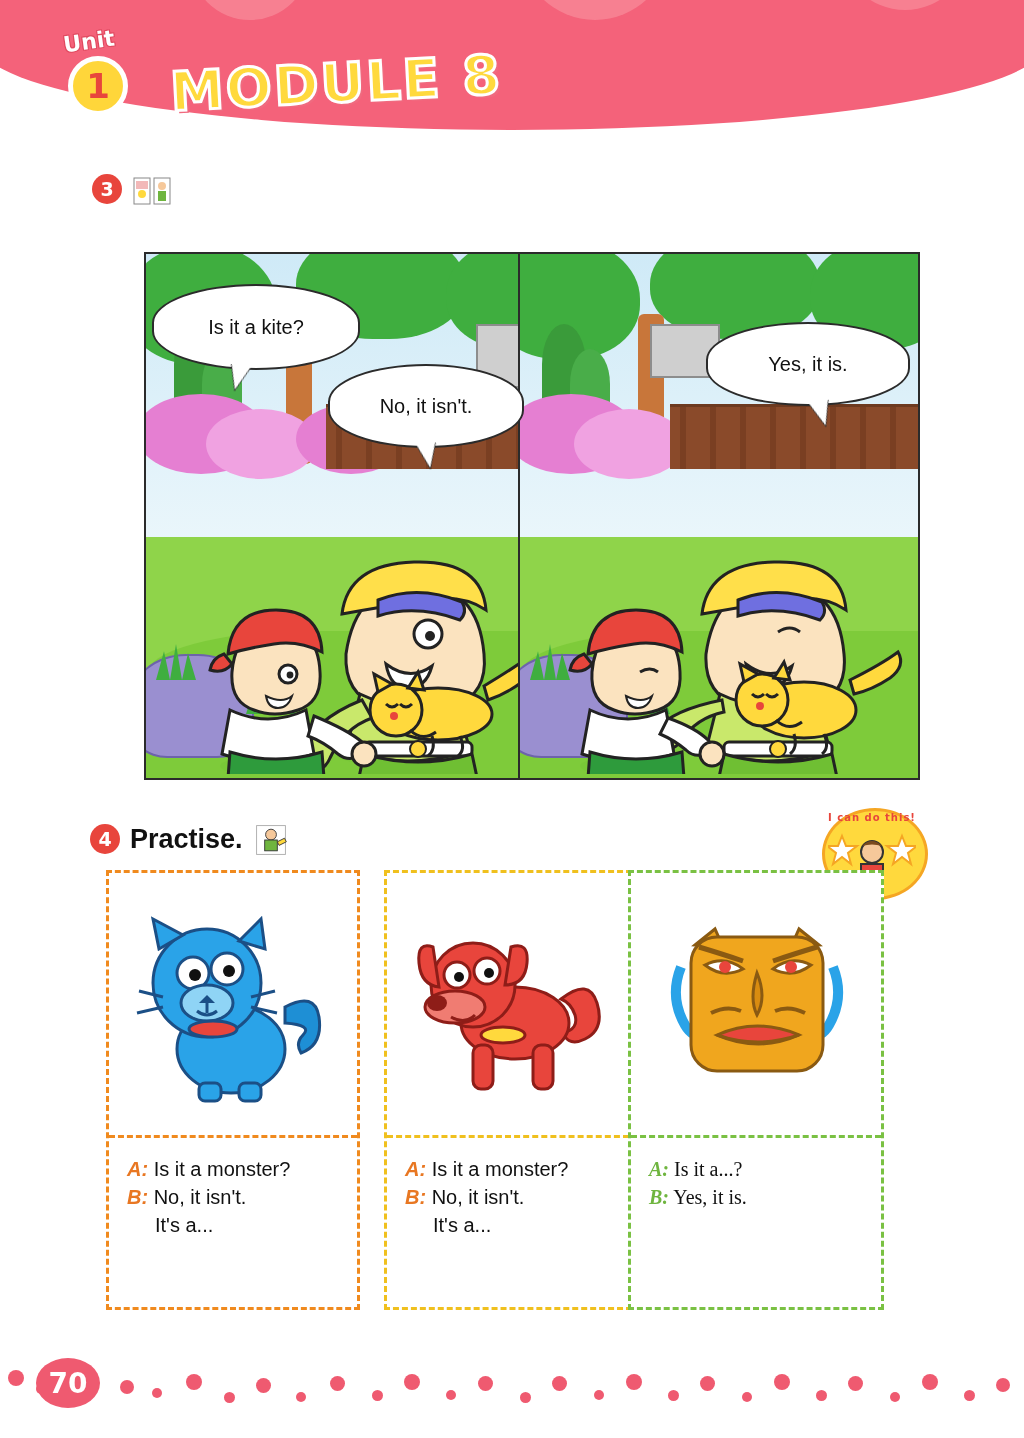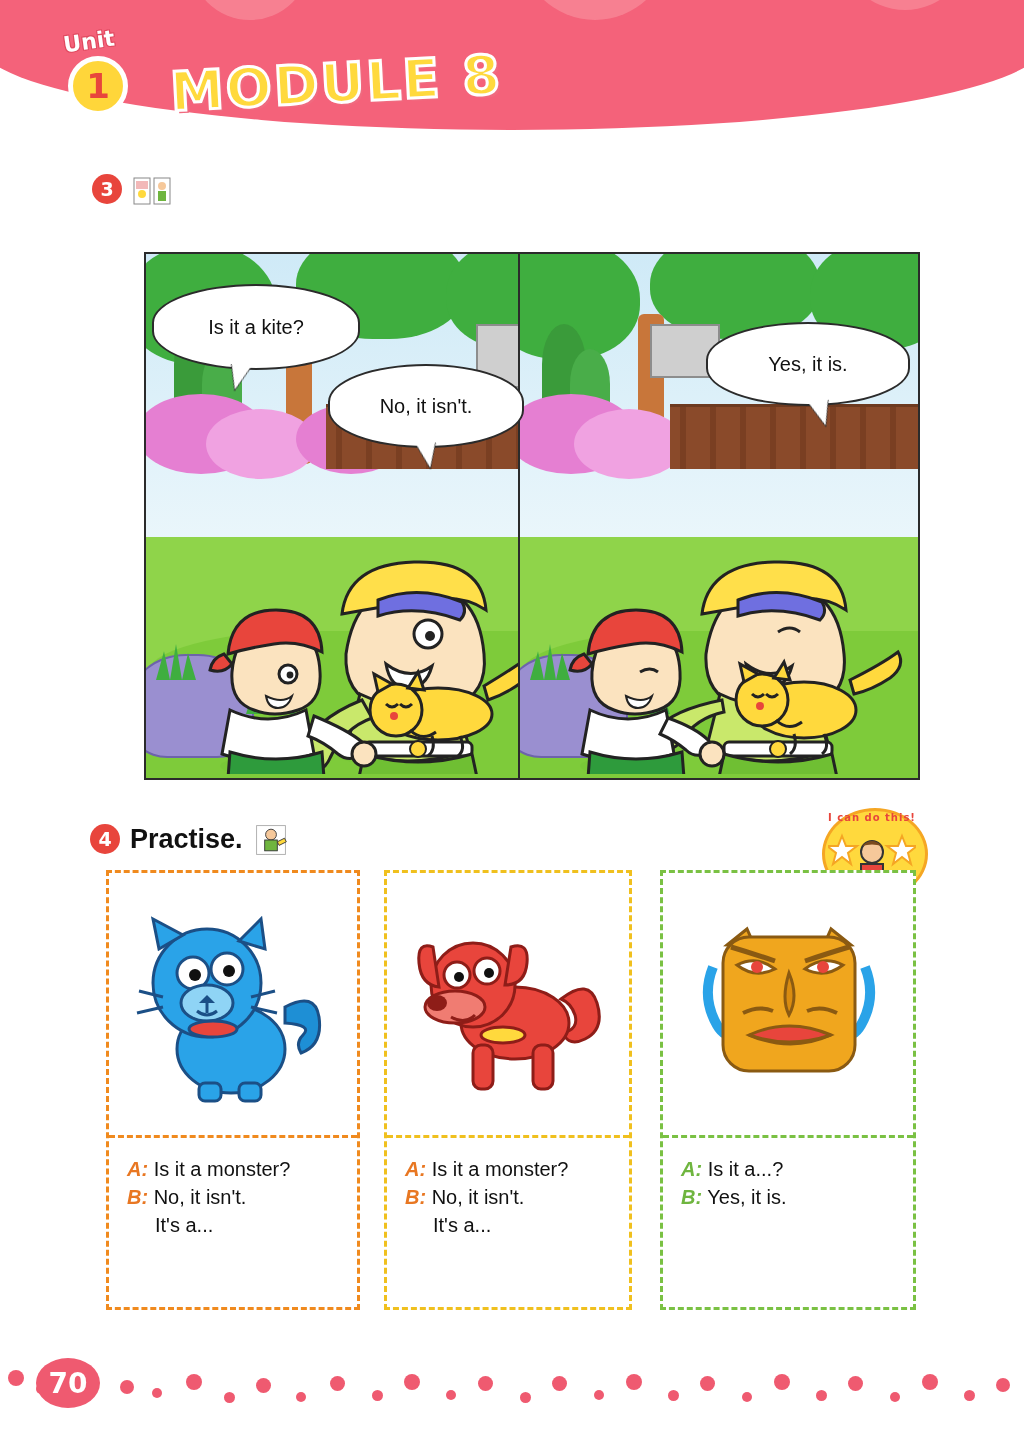--- a/index.html
+++ b/index.html
@@ -414,21 +414,21 @@
   </svg>
   <div class="card-text ab-orange" style="top:282px;">
     <div><b>A:</b>
       <span>Is it a monster?</span></div>
     <div><b>B:</b>
       <span>No, it isn't.</span></div>
     <div style="padding-left:28px;"><span>It's a...</span></div>
   </div>
 </div>
 
-<div class="card" style="left:660px;top:870px;width:256px;height:440px;border:3px dashed #7ac143;">
+<div class="card" style="left:628px;top:870px;width:256px;height:440px;border:3px dashed #7ac143;font-family:Liberation Serif, serif;">
   <div style="position:absolute;left:0;top:262px;width:100%;border-top:3px dashed #7ac143;"></div>
   <svg style="position:absolute;left:34px;top:38px;" width="190" height="190" viewBox="0 0 190 190">
     <path d="M16 56 q-12 30 4 58 q8 14 18 8" fill="none" stroke="#2aa3e8" stroke-width="10"></path>
     <path d="M168 56 q12 30 -4 58 q-8 14 -18 8" fill="none" stroke="#2aa3e8" stroke-width="10"></path>
     <path d="M30 34 l20 -16 l8 18z" fill="#f0a61e" stroke="#8a5a12" stroke-width="3"></path>
     <path d="M154 34 l-20 -16 l-8 18z" fill="#f0a61e" stroke="#8a5a12" stroke-width="3"></path>
     <rect x="26" y="26" width="132" height="134" rx="26" fill="#f0a61e" stroke="#8a5a12" stroke-width="3"></rect>
     <path d="M40 54 q20 -10 38 4 q-20 10 -38 -4z" fill="#fff" stroke="#8a5a12" stroke-width="3"></path>
     <path d="M146 54 q-20 -10 -38 4 q20 10 38 -4z" fill="#fff" stroke="#8a5a12" stroke-width="3"></path>
     <circle cx="60" cy="56" r="6" fill="#e8453c"></circle>

